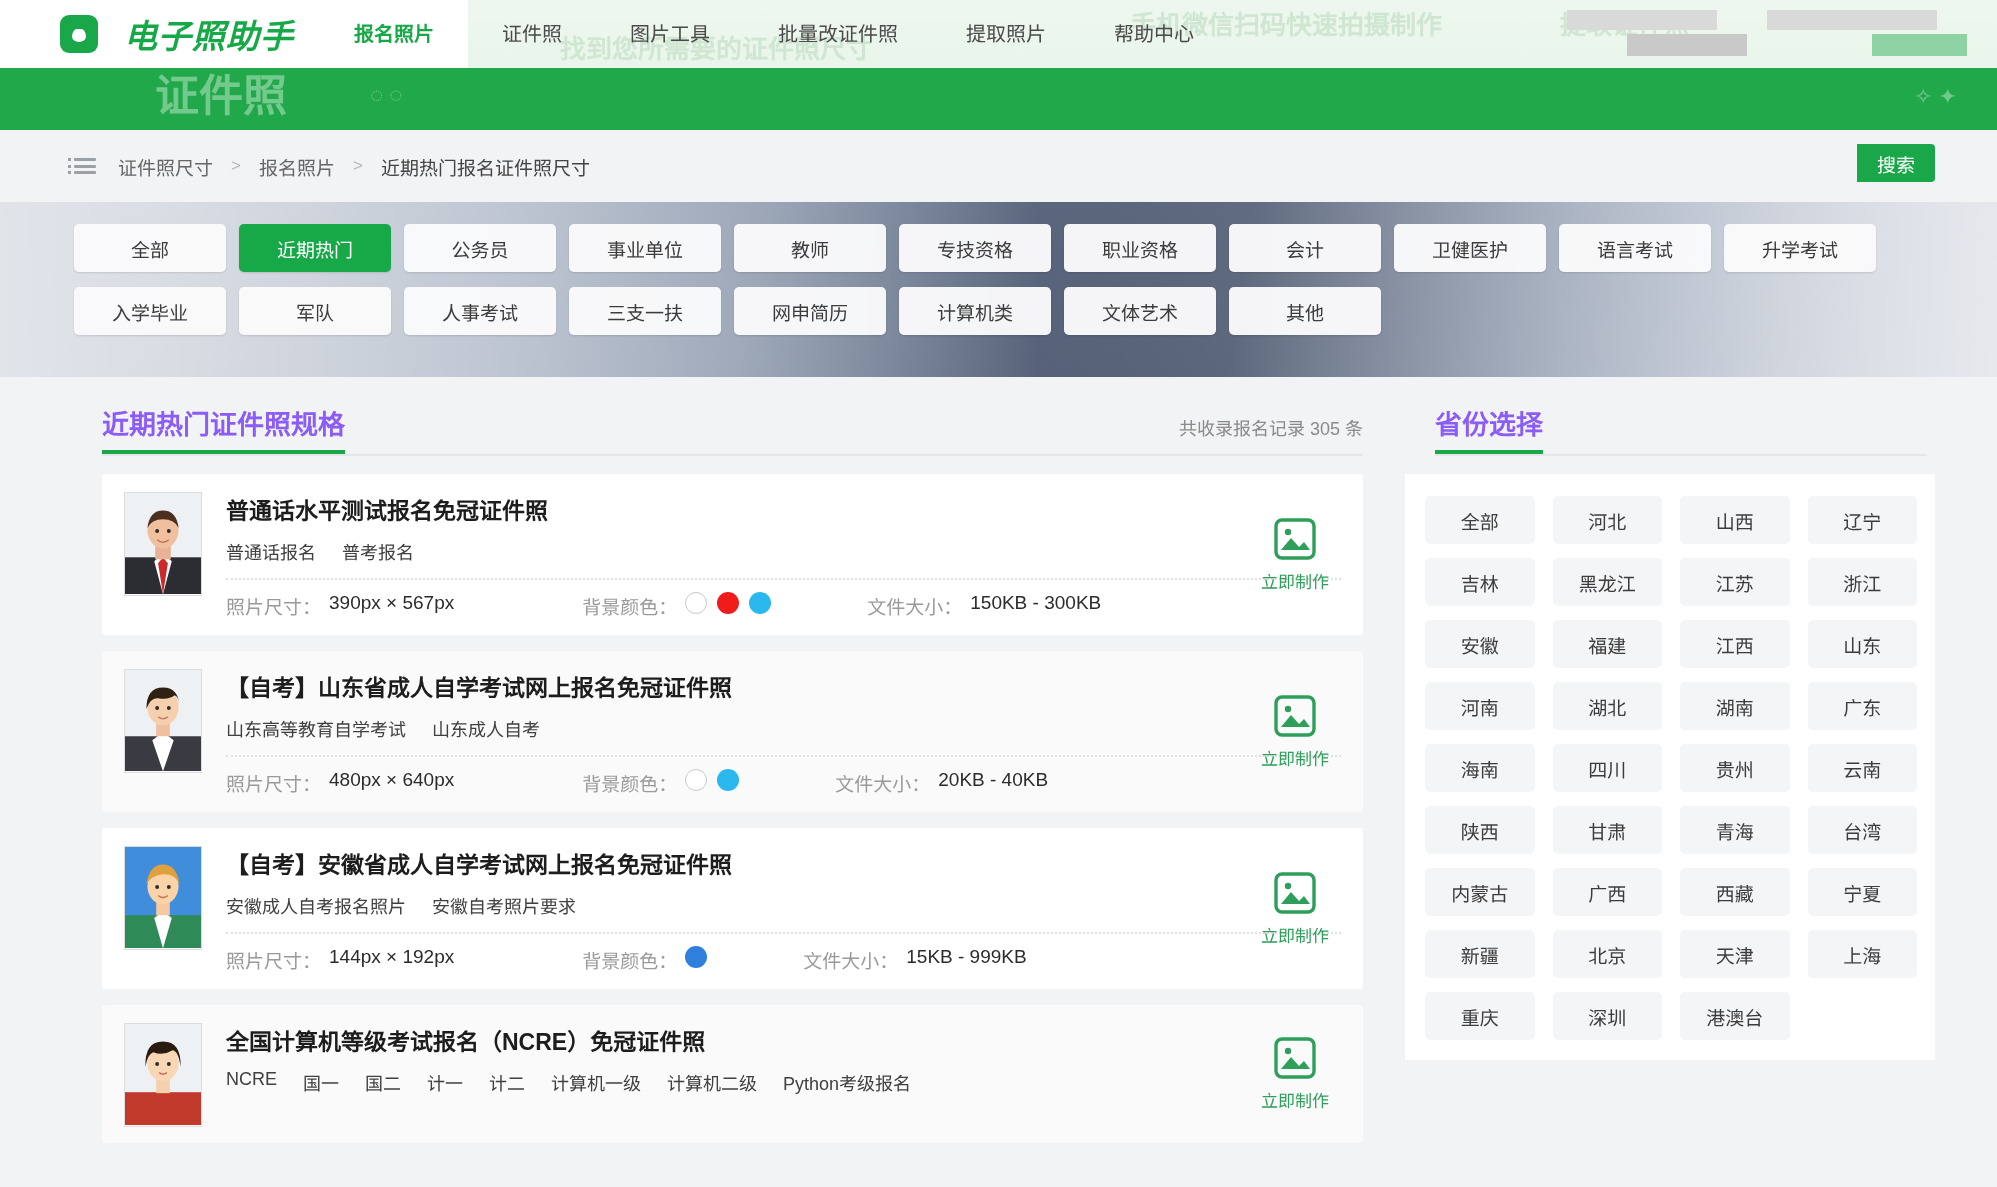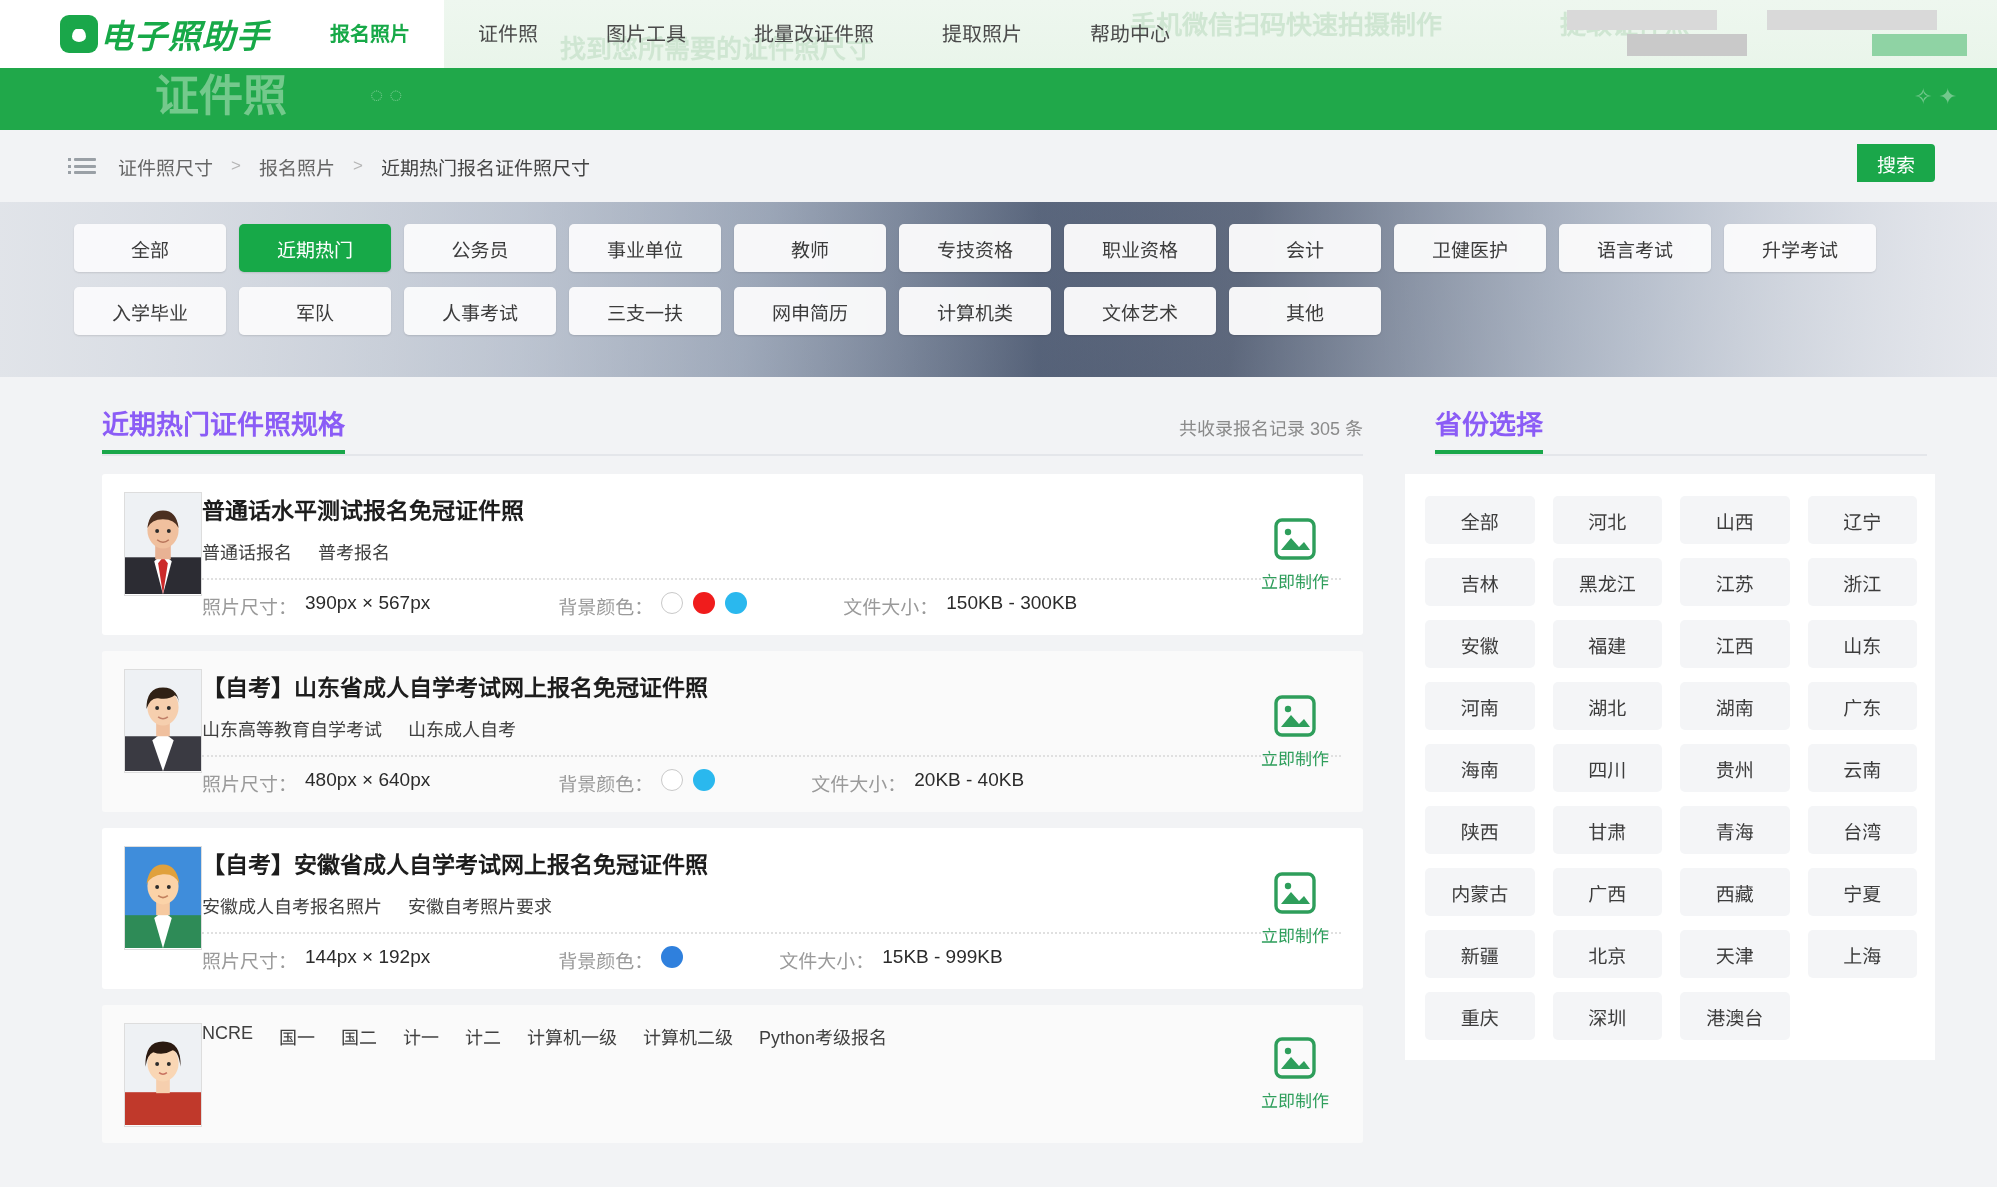--- a/index.html
+++ b/index.html
@@ -32,21 +32,21 @@
     color: #cfe6d2;
     font-size: 26px;
     font-weight: bold;
     white-space: nowrap;
     z-index: 0;
     user-select: none;
   }
   .logo-wrap {
     position: relative; z-index: 3;
     display: flex; align-items: center;
-    gap: 2px;
+    gap: 26px;
     background: #fff;
     height: 68px;
     padding: 0 26px 0 60px;
   }
   .logo-badge {
     width: 38px; height: 38px;
     background: #1aa74a;
     border-radius: 9px;
     position: relative;
     flex: 0 0 auto;
@@ -275,20 +275,21 @@
 
   
   .cards { margin-top: 18px; }
   .card {
     position: relative;
     background: #fff;
     border-radius: 3px;
     margin: 0 8px 16px 28px;
     padding: 18px 22px 16px 22px;
     display: flex;
+    gap: 24px;
     min-height: 128px;
   }
   .card.alt { background: #fafafa; }
   .thumb {
     width: 78px; height: 104px;
     border: 1px solid #ddd;
     flex: 0 0 auto;
     overflow: hidden;
     position: relative;
   }
@@ -621,20 +622,21 @@
             <rect y="70" width="78" height="34" fill="#c0392b"></rect>
             <rect x="32" y="56" width="14" height="15" fill="#f6cfae"></rect>
             <ellipse cx="39" cy="40" rx="16" ry="19" fill="#f9d6b4"></ellipse>
             <path d="M21 44 q-1-26 18-26 q19 0 18 26 q-2-16-8-17 q-10 6-20 2 q-6 2-8 15z" fill="#2b1a10"></path>
             <ellipse cx="33" cy="41" rx="2" ry="2" fill="#2b2b2b"></ellipse>
             <ellipse cx="45" cy="41" rx="2" ry="2" fill="#2b2b2b"></ellipse>
             <path d="M35 50 q4 3 8 0" stroke="#c7705f" stroke-width="1.6" fill="none"></path>
           </svg>
         </div>
         <div class="card-main">
+          <div class="card-title">全国计算机等级考试报名（NCRE）免冠证件照</div>
           <div class="card-tags">
             <span class="card-tag">NCRE</span>
             <span class="card-tag">国一</span>
             <span class="card-tag">国二</span>
             <span class="card-tag">计一</span>
             <span class="card-tag">计二</span>
             <span class="card-tag">计算机一级</span>
             <span class="card-tag">计算机二级</span>
             <span class="card-tag">Python考级报名</span>
           </div>

